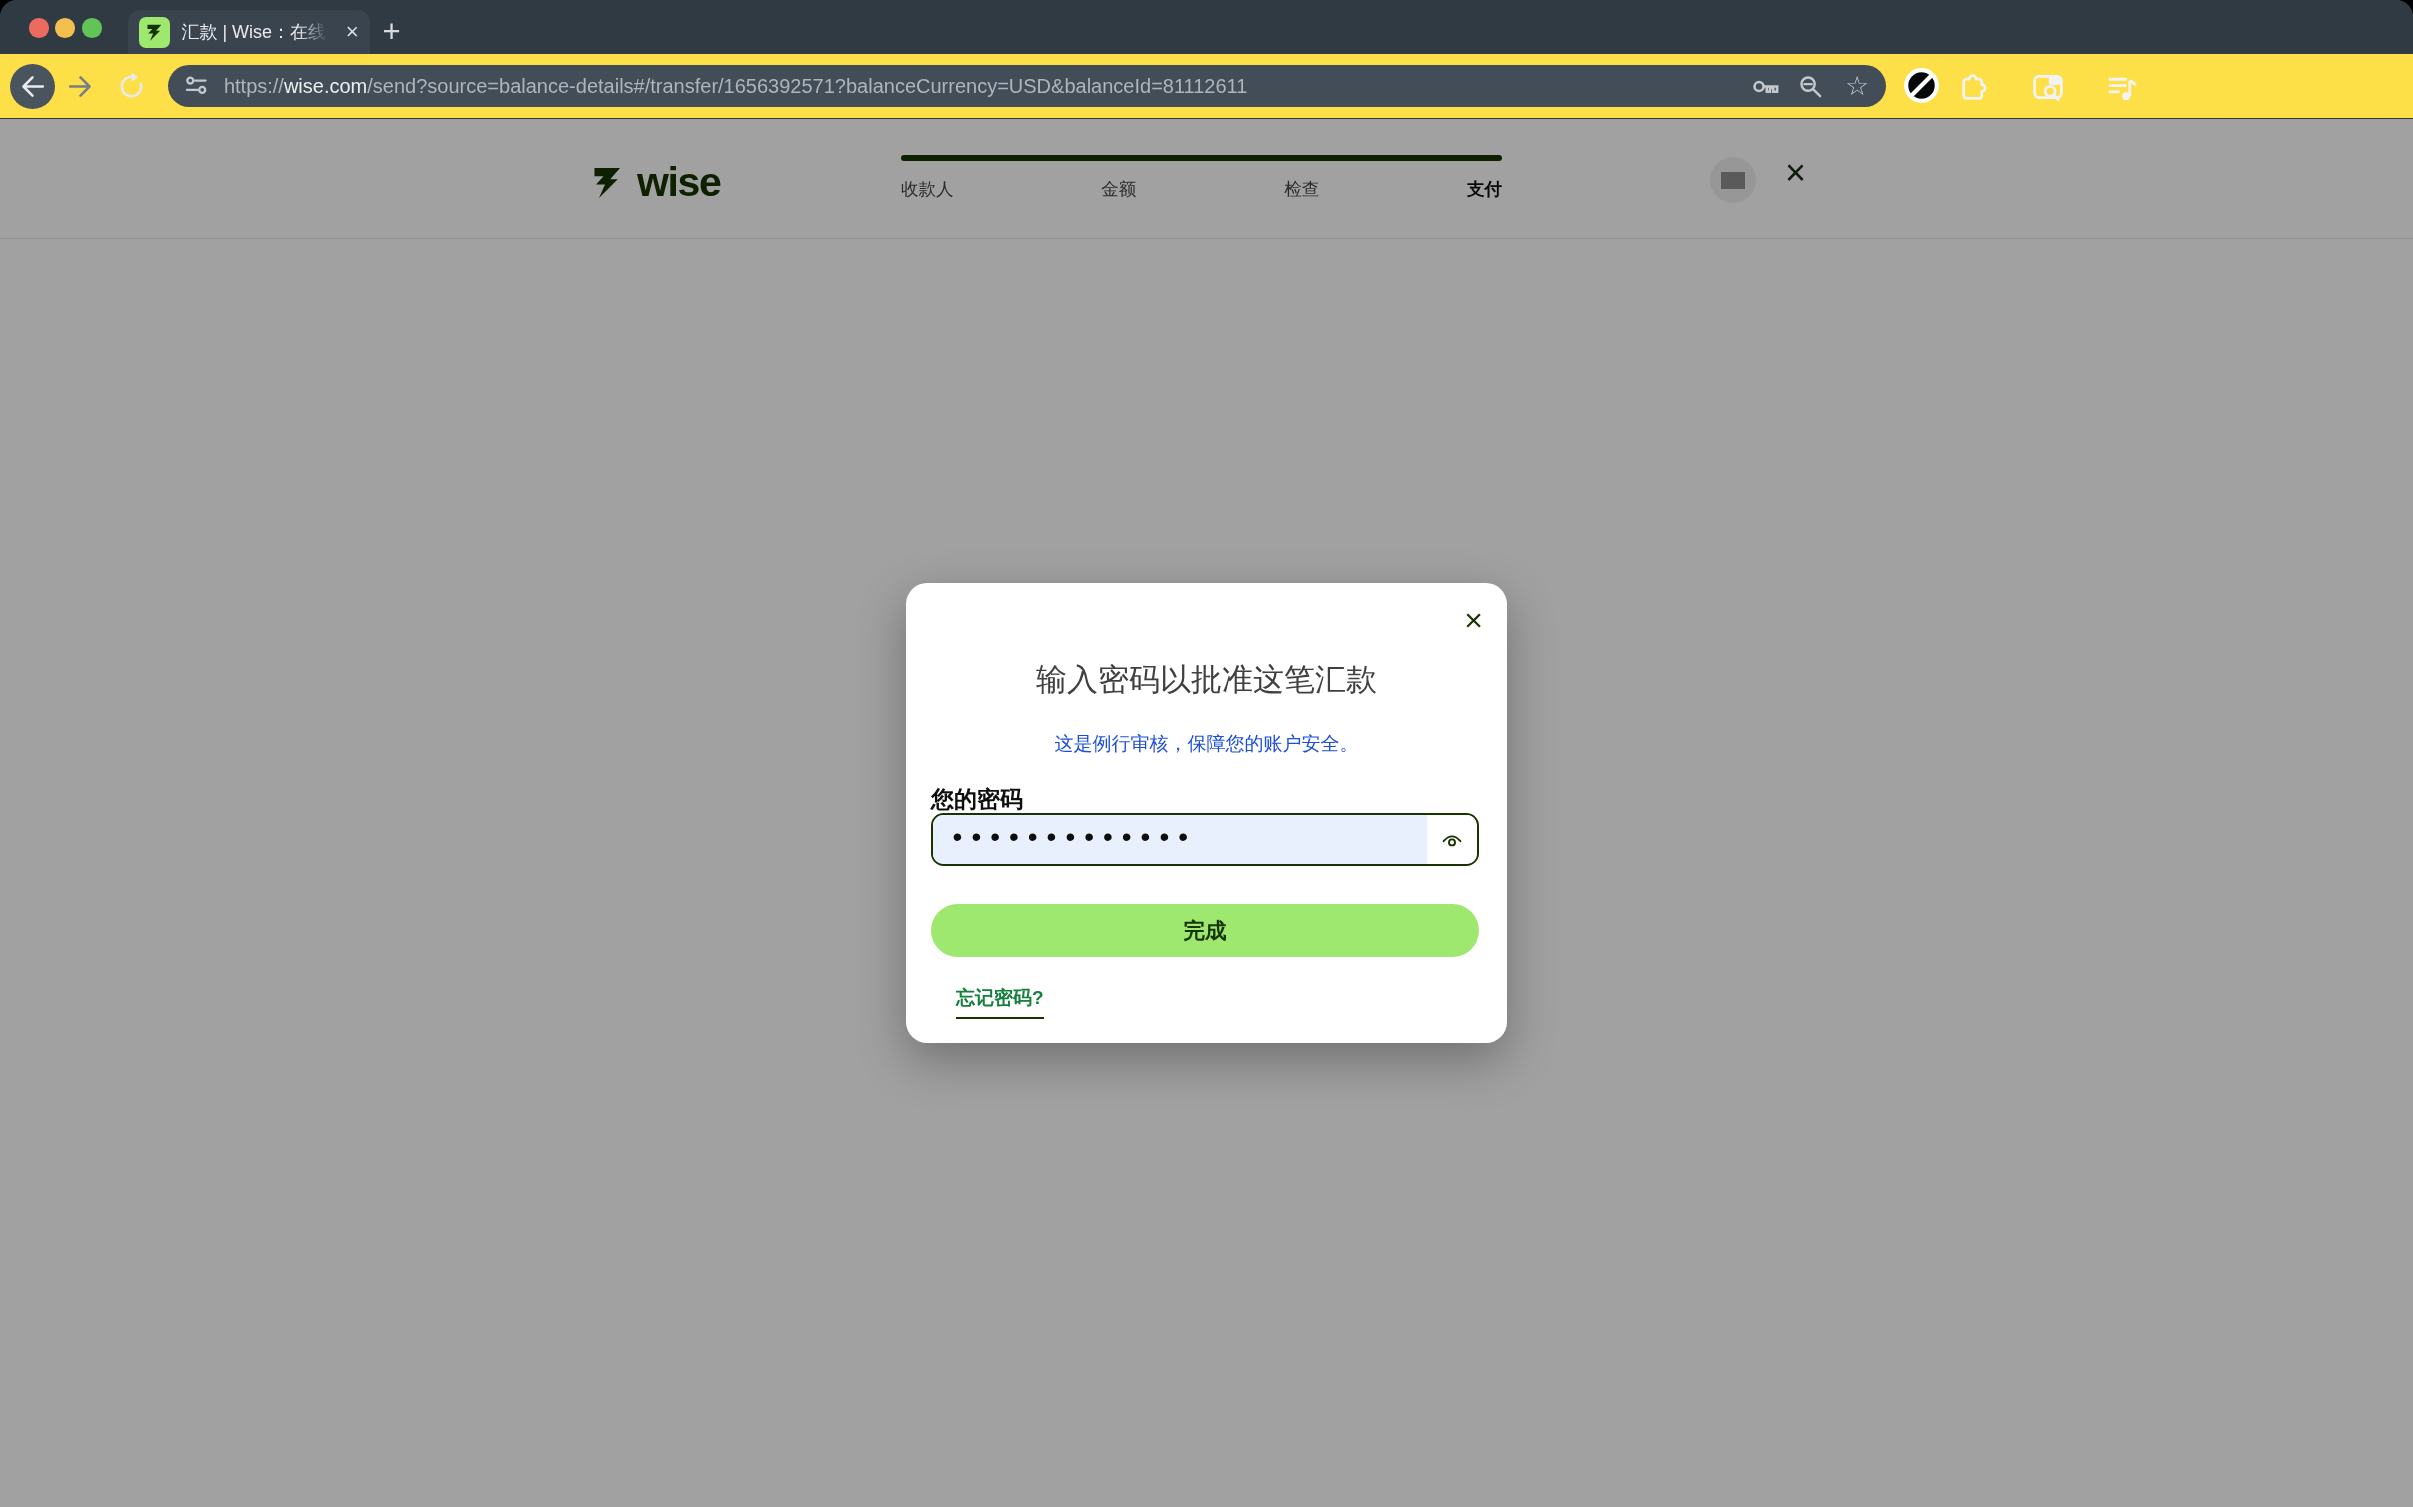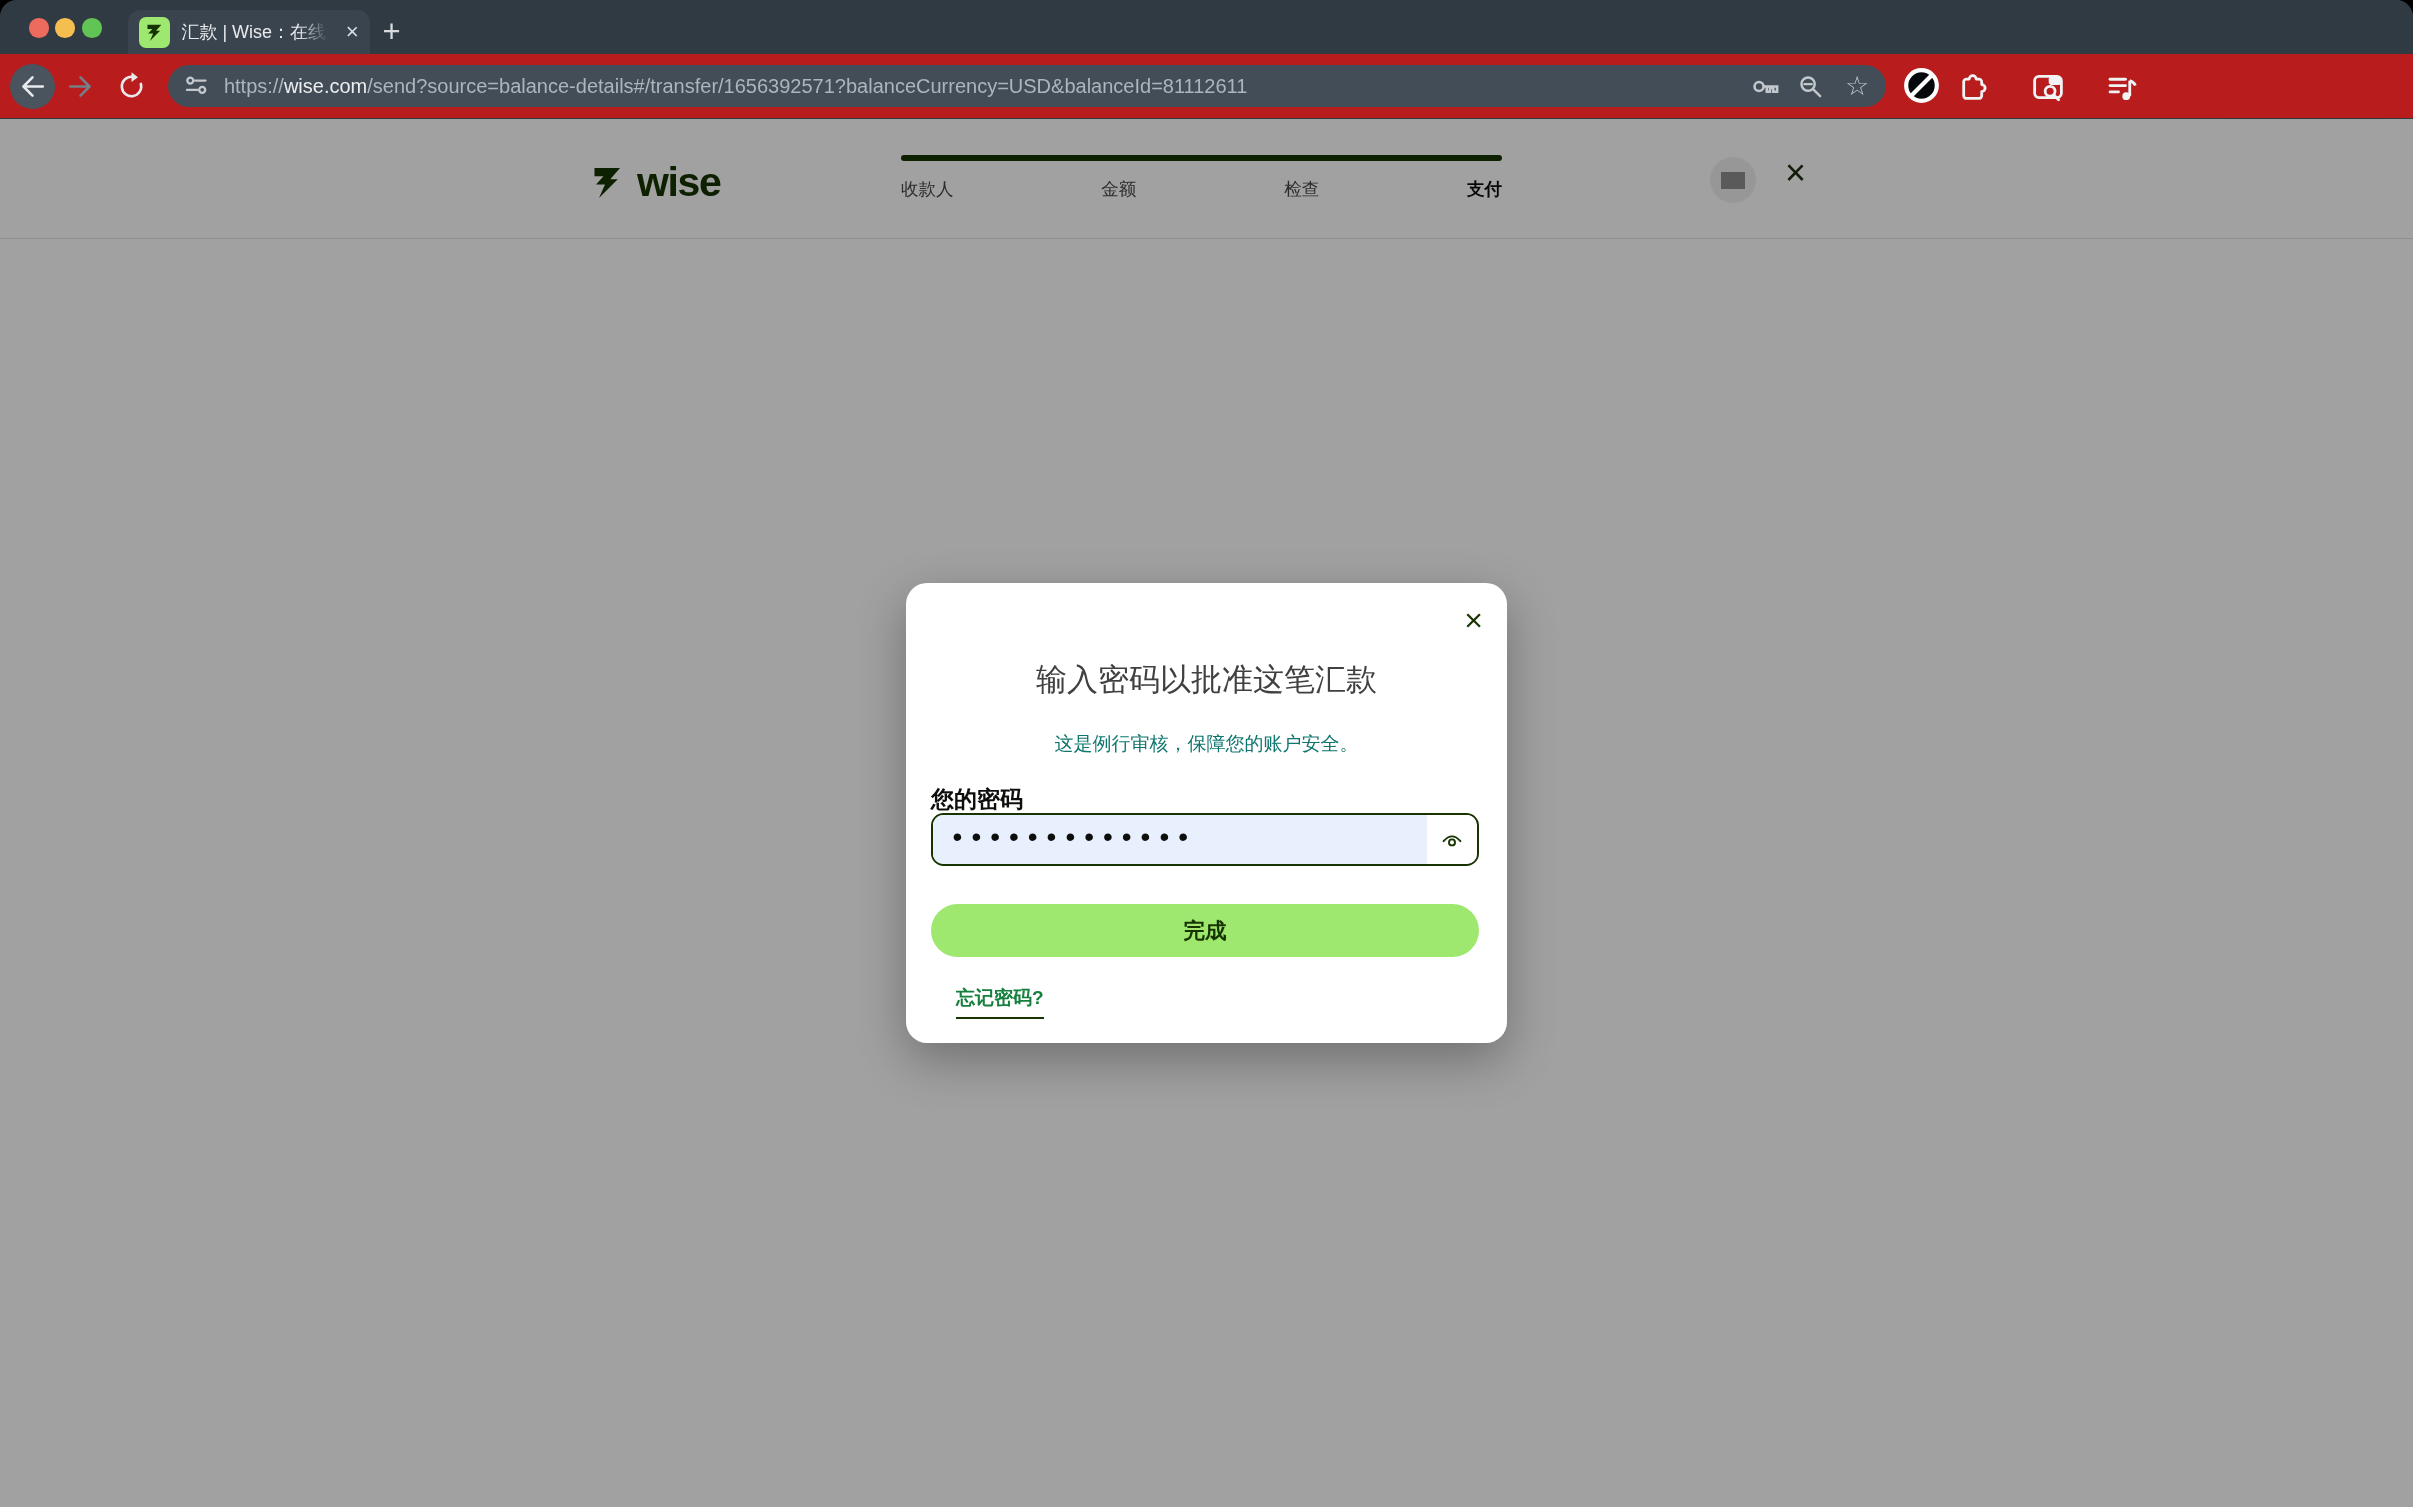--- a/index.html
+++ b/index.html
@@ -17,21 +17,21 @@
   .favicon { width:31px; height:31px; border-radius:7px; background:#9FE870; display:flex;
              align-items:center; justify-content:center; flex:0 0 auto; }
   .tab-title { color:#E8EAED; font-size:18px; margin-left:11.2px; white-space:nowrap; overflow:hidden;
                width:147px; -webkit-mask-image:linear-gradient(90deg,#000 80%,transparent 100%);
                mask-image:linear-gradient(90deg,#000 80%,transparent 100%); }
   .tab-close { color:#DADEE2; font-size:22.3px; margin-left:auto; line-height:1; cursor:default; }
   .newtab { position:absolute; left:372px; top:12.6px; width:39px; height:39px; color:#D7DBDF;
             font-size:31px; display:flex; align-items:center; justify-content:center; }
 
   
-  .toolbar { position:absolute; left:0; top:54px; width:100%; height:64px; background:#b91c1c; }
+  .toolbar { position:absolute; left:0; top:54px; width:100%; height:64px; background:#fde047; }
   .navbtn { position:absolute; top:9.8px; width:45px; height:45px; border-radius:50%;
             display:flex; align-items:center; justify-content:center; }
   .navbtn.hover { background:#4A545E; }
   .omnibox { position:absolute; left:168px; top:11.2px; width:1718px; height:42px; background:#434D57;
              border-radius:21px; display:flex; align-items:center; }
   .tune { margin-left:15.4px; flex:0 0 auto; }
   .url { margin-left:14px; font-size:20px; color:#AEB4BB; white-space:nowrap; overflow:hidden; }
   .url .domain { color:#ECEEF0; }
   .box-icon { position:absolute; top:0; height:42px; display:flex; align-items:center; }
   .star-glyph { font-size:26.5px; color:#C3C8CD; }
@@ -60,21 +60,21 @@
   .hdr-avatar i { width:24px; height:17px; background:#8F8F8F; display:block; }
   .page-close { position:absolute; left:1785px; top:155px; font-size:36px; color:#1B2B10; line-height:1; }
 
   
   .overlay { position:absolute; left:0; top:119px; width:2413px; height:1388px; background:rgba(0,0,0,0.37); }
   .modal { position:absolute; left:906px; top:583px; width:601px; height:460px; background:#FFFFFF;
            border-radius:21px; box-shadow:0 17px 49px rgba(0,0,0,0.30); }
   .modal-close { position:absolute; top:21px; right:24px; font-size:32px; color:#163300; line-height:1; }
   .modal-title { position:absolute; top:76px; width:100%; text-align:center; font-size:31px;
                  font-weight:normal; color:#404040; }
-  .modal-sub { position:absolute; top:148px; width:100%; text-align:center; font-size:19px; color:#0f766e; }
+  .modal-sub { position:absolute; top:148px; width:100%; text-align:center; font-size:19px; color:#1d4ed8; }
   .field-label { position:absolute; top:201px; left:25px; font-size:23px; font-weight:bold; color:#0E0F0C; }
   .pw-field { position:absolute; top:230px; left:25px; width:548px; height:53px; background:#FFFFFF;
               border:2.8px solid #163300; border-radius:12.6px; overflow:hidden; }
   .pw-fill { position:absolute; left:0; top:0; bottom:0; right:50px; background:#E8F0FE; }
   .pw-dots { position:absolute; left:19.6px; top:50%; transform:translateY(-58%); font-size:28px;
              letter-spacing:9px; color:#0E0F0C; white-space:nowrap; }
   .pw-eye { position:absolute; right:0; top:0; width:50px; height:100%; display:flex;
             align-items:center; justify-content:center; background:#FFFFFF; }
   .submit { position:absolute; top:321px; left:25px; width:548px; height:53px; border-radius:28px;
             background:#9FE870; border:none; font-size:21.6px; font-weight:bold; color:#163300;

